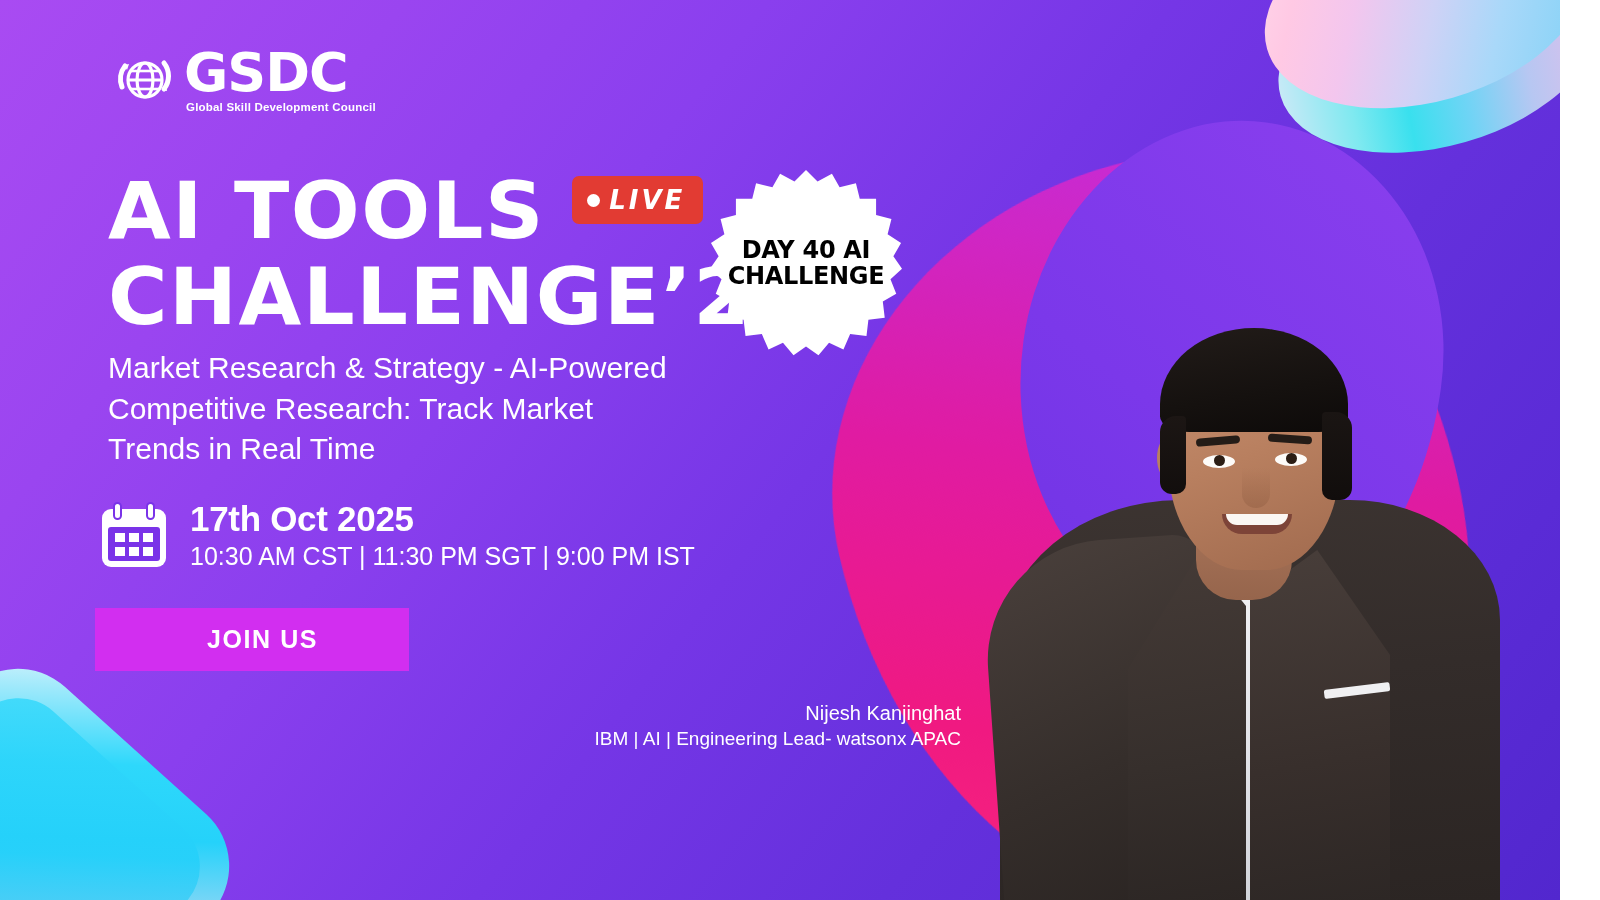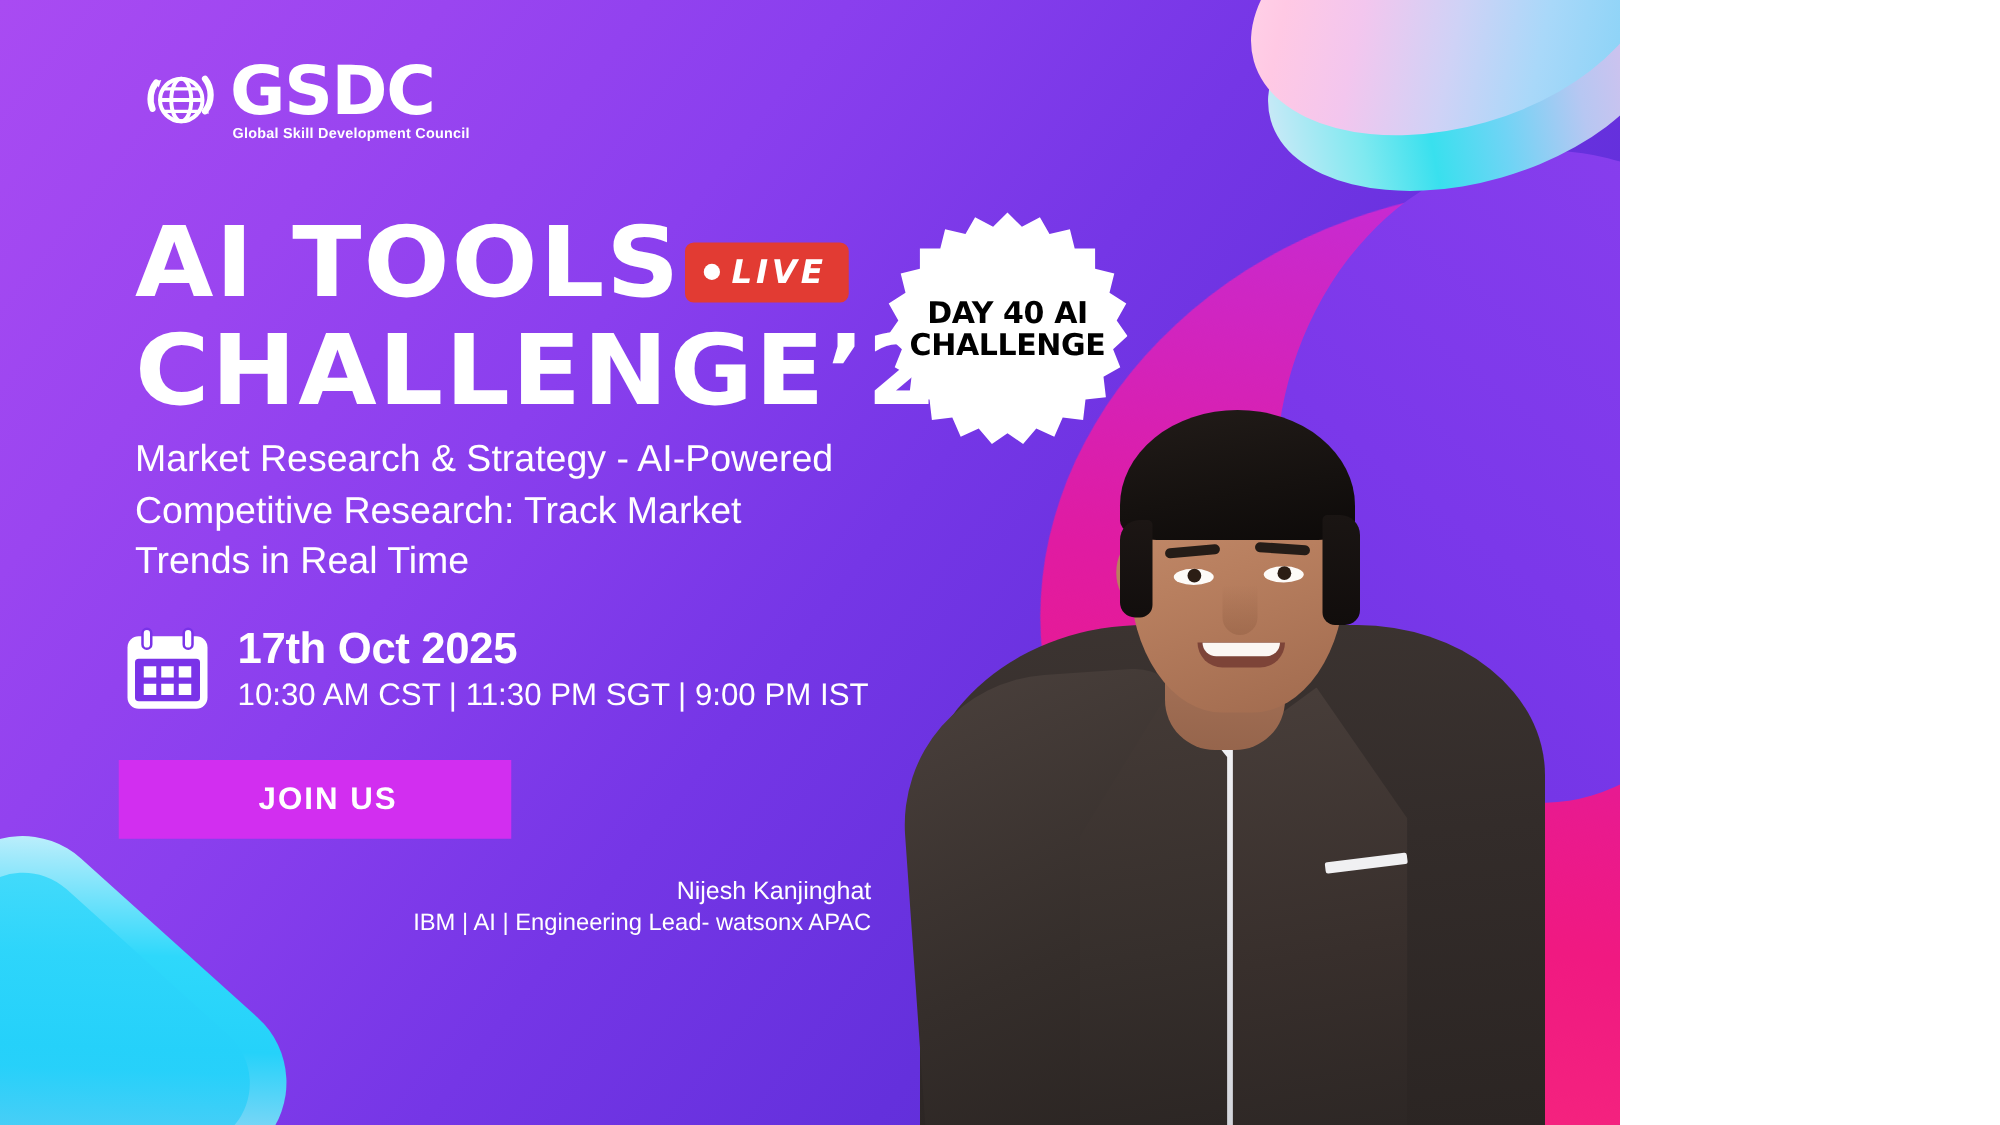--- a/index.html
+++ b/index.html
@@ -6,21 +6,21 @@
   * { margin:0; padding:0; box-sizing:border-box; }
 
   html, body {
     width:1600px; height:900px;
     overflow:hidden;
     font-family:"Liberation Sans", sans-serif;
   }
 
   .banner {
     position:relative;
-    width:1296px; height:900px;
+    width:1560px; height:900px;
     overflow:hidden;
     background:
       linear-gradient(128deg,
         #a94bf2 0%,
         #9a45f0 18%,
         #8a3fee 34%,
         #7536e6 52%,
         #6430dc 70%,
         #5a2bd6 86%,
         #5227ce 100%);
@@ -103,21 +103,21 @@
     letter-spacing:-1px; line-height:.96;
     font-family:"DejaVu Sans", sans-serif;
   }
   .logo-tag {
     font-size:11.5px; color:#fff; font-weight:bold;
     letter-spacing:.2px; margin-top:2px; margin-left:2px;
   }
 
   
   .title-block { position:absolute; left:108px; top:176px; }
-  .title-row { display:flex; align-items:flex-end; gap:20px; }
+  .title-row { display:flex; align-items:flex-start; gap:44px; }
   .title-line {
     font-family:"DejaVu Sans", sans-serif;
     font-size:78px; font-weight:bold; color:#fff;
     letter-spacing:1.5px; line-height:.92;
     transform:scaleX(1.04); transform-origin:left center;
   }
   .title-line-2 { margin-top:14px; }
 
   .live-badge {
     display:inline-flex; align-items:center; gap:9px;

